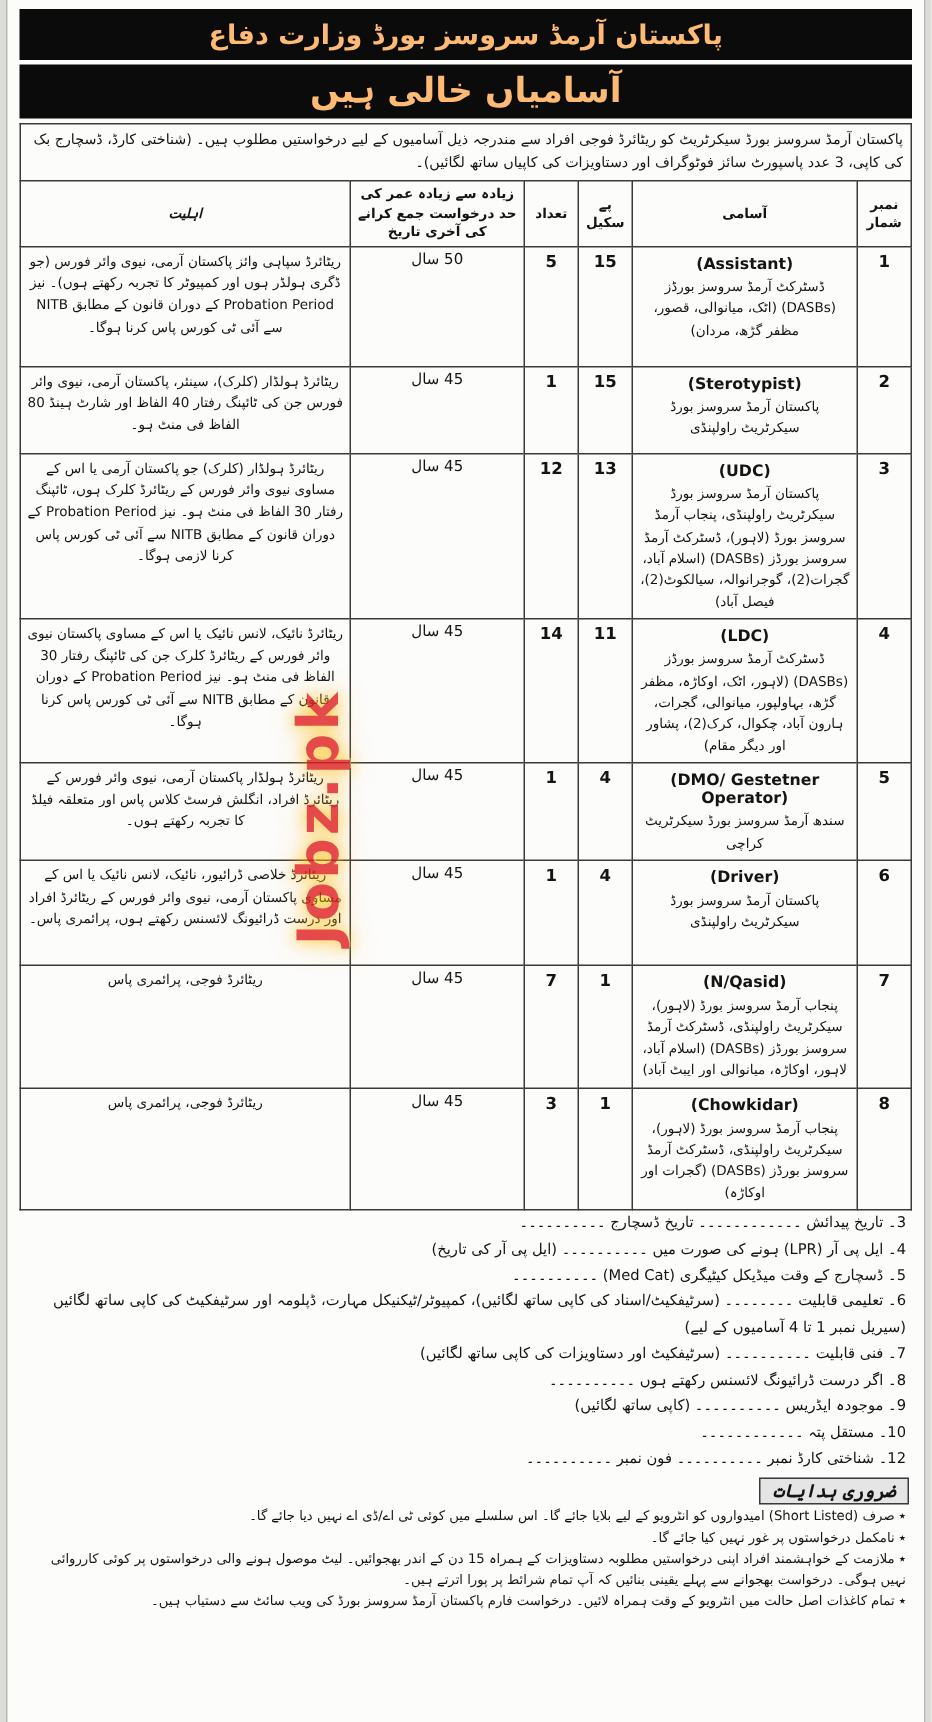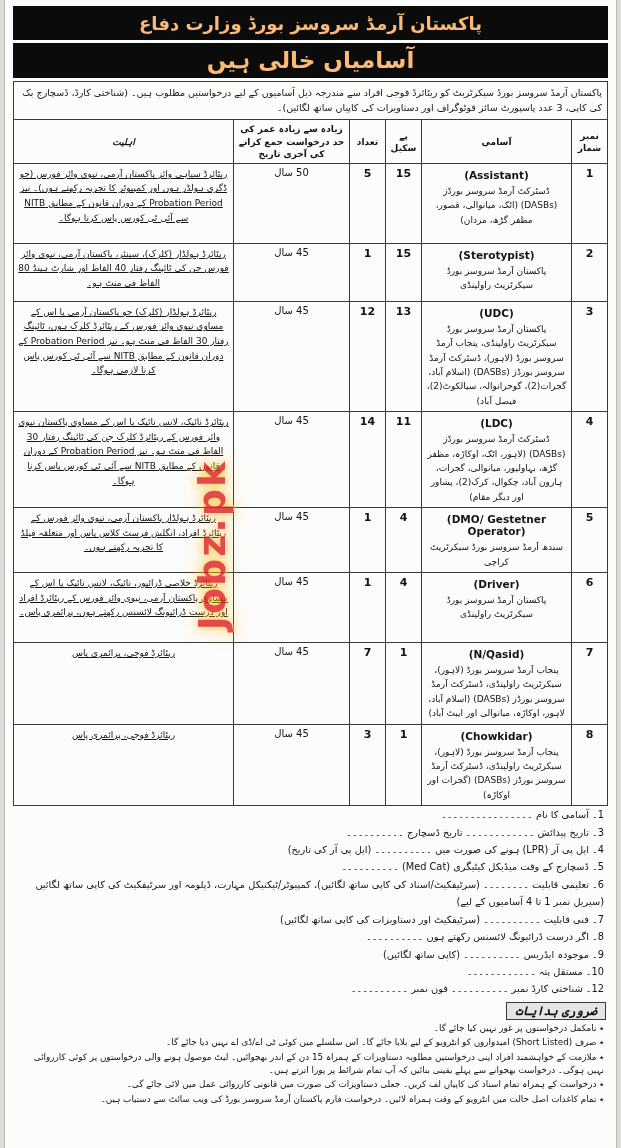--- a/index.html
+++ b/index.html
@@ -34,21 +34,21 @@
   .c-ser  { width:36px; }
   .c-post { width:150px; }
   .c-scale{ width:36px; }
   .c-count{ width:36px; }
   .c-age  { width:116px; }
   .c-elig { width:auto;font-style:italic; }
   td.num { font-size:11px; font-weight:bold; padding-top:8px; }
   td.age { font-size:10px; padding-top:8px; }
   .post-en { font-weight:bold; font-size:10.5px; margin:2px 0 3px; direction:ltr; }
   .post-ur { font-size:9px; line-height:1.6; }
-  td.elig { font-size:9px; line-height:1.62; text-align:right;text-decoration:underline; }
+  td.elig { font-size:9px; line-height:1.62; text-align:right; }
   tr.r1 td { height:80px; } tr.r2 td { height:58px; } tr.r3 td { height:96px; }
   tr.r4 td { height:84px; } tr.r5 td { height:38px; } tr.r6 td { height:70px; }
   tr.r7 td { height:66px; } tr.r8 td { height:58px; }
   .form-title { text-align:center; font-weight:bold; font-size:20px; margin:7px 0 4px; }
   .form-items { font-size:9.8px; line-height:1.78; text-align:right; padding:0 4px; }
   .form-item { white-space:normal; }
   .instr-box {
     display:inline-block; border:1px solid #3a3a3a; background:#e5e5e5;
     font-weight:bold; font-size:12px; padding:1px 8px; margin:4px 2px 2px;font-style:italic;
   }
@@ -171,39 +171,37 @@
         <td class="num">1</td>
         <td class="num">3</td>
         <td class="age">45 سال</td>
         <td class="elig">ریٹائرڈ فوجی، پرائمری پاس</td>
       </tr>
     </tbody>
   </table>
 
 
   <div class="form-items">
-    <div class="form-item">1۔ آسامی کا نام ۔۔۔۔۔۔۔۔۔۔۔۔۔۔۔۔</div>
     <div class="form-item">3۔ تاریخ پیدائش ۔۔۔۔۔۔۔۔۔۔۔۔ تاریخ ڈسچارج ۔۔۔۔۔۔۔۔۔۔</div>
     <div class="form-item">4۔ ایل پی آر (LPR) ہونے کی صورت میں ۔۔۔۔۔۔۔۔۔۔ (ایل پی آر کی تاریخ)</div>
     <div class="form-item">5۔ ڈسچارج کے وقت میڈیکل کیٹیگری (Med Cat) ۔۔۔۔۔۔۔۔۔۔</div>
     <div class="form-item">6۔ تعلیمی قابلیت ۔۔۔۔۔۔۔۔ (سرٹیفکیٹ/اسناد کی کاپی ساتھ لگائیں)، کمپیوٹر/ٹیکنیکل مہارت، ڈپلومہ اور سرٹیفکیٹ کی کاپی ساتھ لگائیں (سیریل نمبر 1 تا 4 آسامیوں کے لیے)</div>
     <div class="form-item">7۔ فنی قابلیت ۔۔۔۔۔۔۔۔۔۔ (سرٹیفکیٹ اور دستاویزات کی کاپی ساتھ لگائیں)</div>
     <div class="form-item">8۔ اگر درست ڈرائیونگ لائسنس رکھتے ہوں ۔۔۔۔۔۔۔۔۔۔</div>
     <div class="form-item">9۔ موجودہ ایڈریس ۔۔۔۔۔۔۔۔۔۔ (کاپی ساتھ لگائیں)</div>
     <div class="form-item">10۔ مستقل پتہ ۔۔۔۔۔۔۔۔۔۔۔۔</div>
     <div class="form-item">12۔ شناختی کارڈ نمبر ۔۔۔۔۔۔۔۔۔۔ فون نمبر ۔۔۔۔۔۔۔۔۔۔</div>
   </div>
 
   <div>
     <span class="instr-box">ضروری ہدایات</span>
   </div>
 
   <div class="bullets">
+    <div class="bullet">٭ صرف (Short Listed) امیدواروں کو انٹرویو کے لیے بلایا جائے گا۔ اس سلسلے میں کوئی ٹی اے/ڈی اے نہیں دیا جائے گا۔</div>
     <div class="bullet">٭ نامکمل درخواستوں پر غور نہیں کیا جائے گا۔</div>
-    <div class="bullet">٭ صرف (Short Listed) امیدواروں کو انٹرویو کے لیے بلایا جائے گا۔ اس سلسلے میں کوئی ٹی اے/ڈی اے نہیں دیا جائے گا۔</div>
     <div class="bullet">٭ ملازمت کے خواہشمند افراد اپنی درخواستیں مطلوبہ دستاویزات کے ہمراہ 15 دن کے اندر بھجوائیں۔ لیٹ موصول ہونے والی درخواستوں پر کوئی کارروائی نہیں ہوگی۔ درخواست بھجوانے سے پہلے یقینی بنائیں کہ آپ تمام شرائط پر پورا اترتے ہیں۔</div>
-    <div class="bullet">٭ درخواست کے ہمراہ تمام اسناد کی کاپیاں لف کریں۔ جعلی دستاویزات کی صورت میں قانونی کارروائی عمل میں لائی جائے گی۔</div>
     <div class="bullet">٭ تمام کاغذات اصل حالت میں انٹرویو کے وقت ہمراہ لائیں۔ درخواست فارم پاکستان آرمڈ سروسز بورڈ کی ویب سائٹ سے دستیاب ہیں۔</div>
   </div>
 
 </div>
 
 <div class="watermark">Jobz.pk</div>
 
 </body></html>

